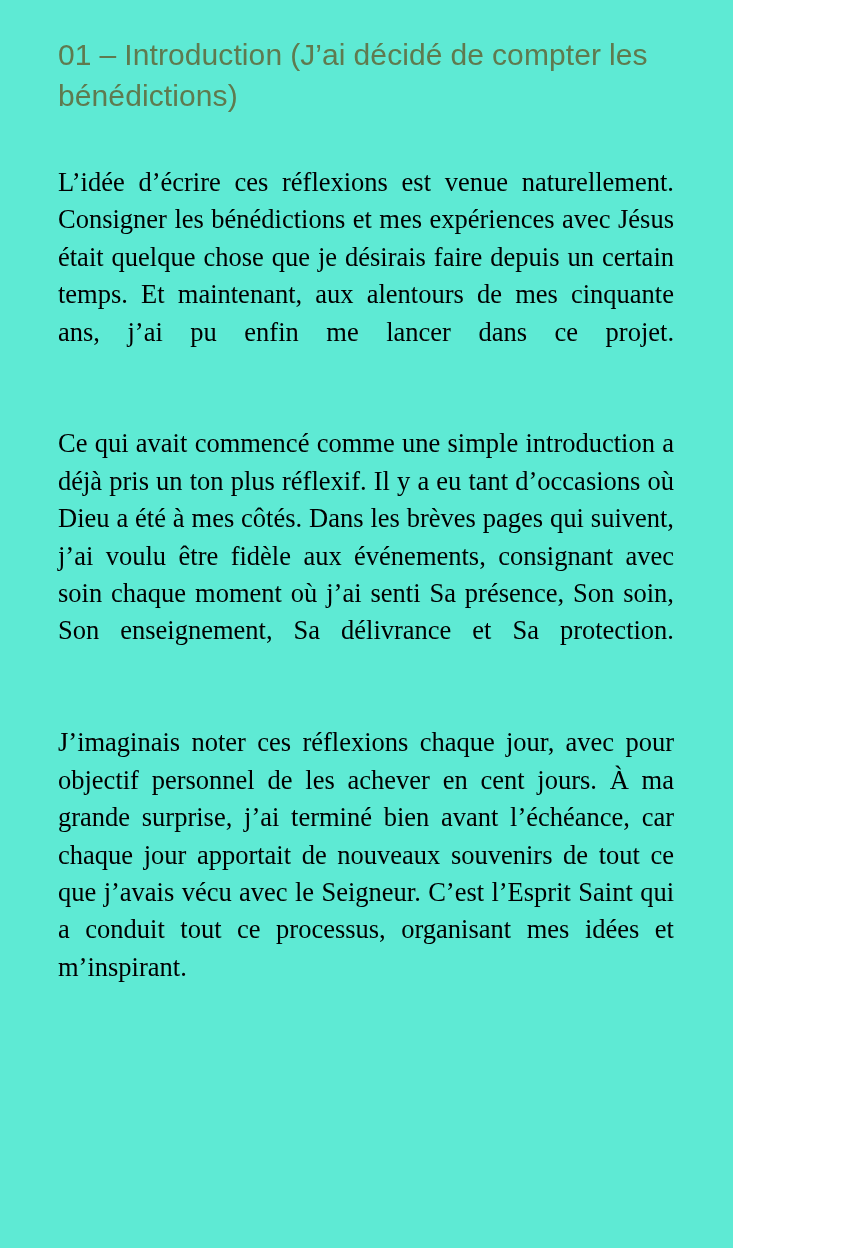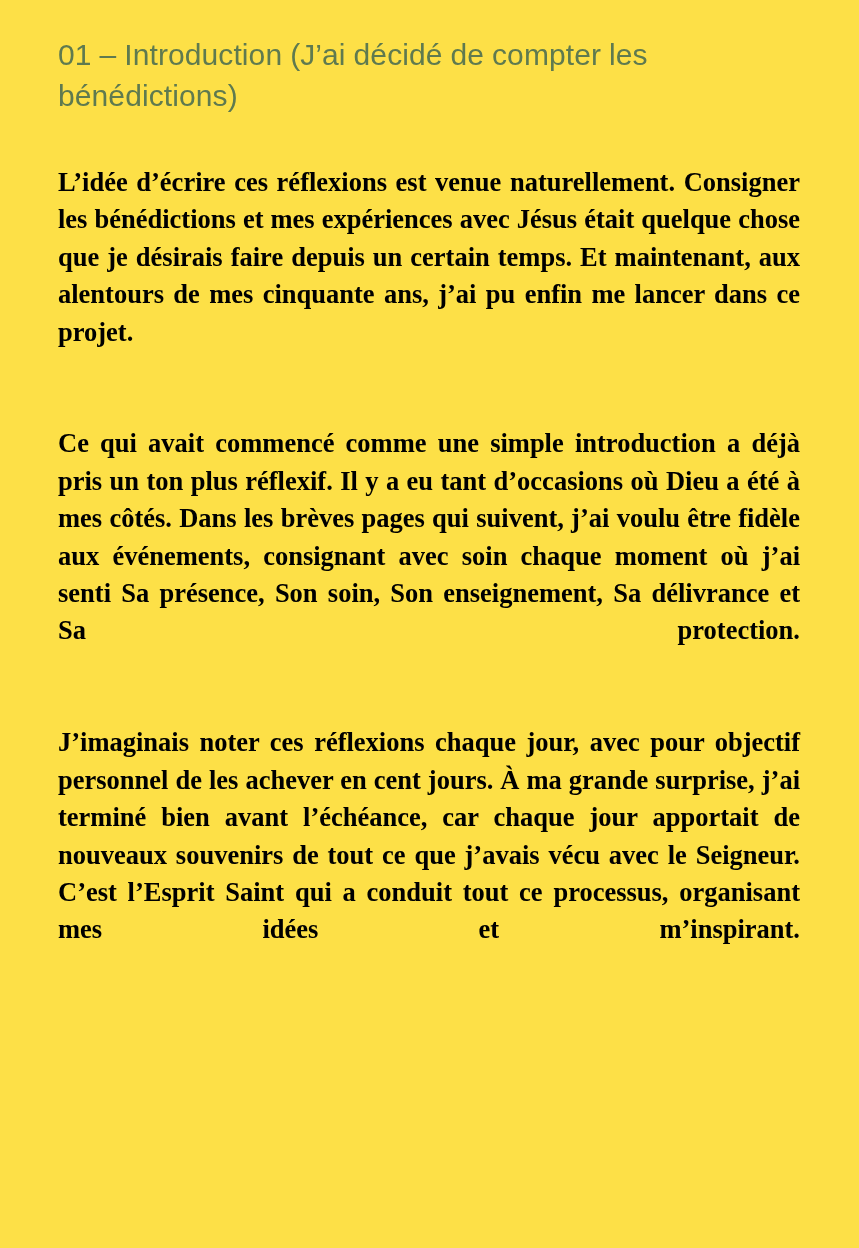--- a/index.html
+++ b/index.html
@@ -12,43 +12,42 @@
     width: 859px;
     height: 1248px;
     overflow: hidden;
     font-family: "Liberation Serif", "DejaVu Serif", serif;
     color: #000000;
     -webkit-font-smoothing: antialiased;
   }
 
   .page {
     position: relative;
-    width: 859px;
+    width: 733px;
     height: 1248px;
     box-sizing: border-box;
     padding: 34px 59px 0 58px;
-    background: #fde047;
+    background: #5eead4;
   }
 
   .chapter-heading {
     margin: 0 0 0 0;
     padding: 0;
     font-family: "Liberation Sans", "DejaVu Sans", sans-serif;
     font-size: 30px;
     font-weight: 400;
     line-height: 41px;
     letter-spacing: 0.1px;
     color: #5f7a4f;
     max-width: 700px;
     word-spacing: -0.5px;
   }
 
   .body-copy {
     margin-top: 48px;
-    font-weight: bold;
   }
 
   .body-copy p {
     margin: 0 0 0 0;
     padding: 0;
     font-family: "Liberation Serif", "DejaVu Serif", serif;
     font-size: 26.5px;
     line-height: 37.4px;
     text-align: justify;
     text-justify: inter-word;

